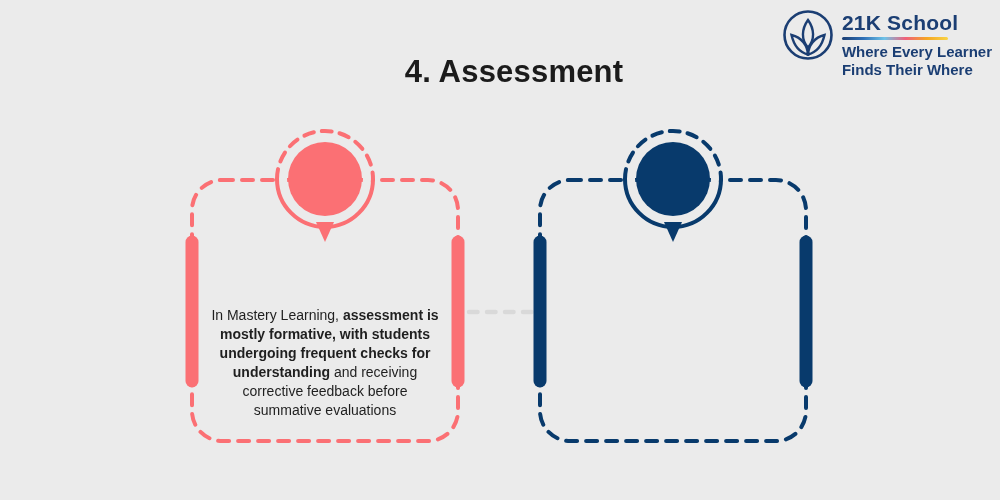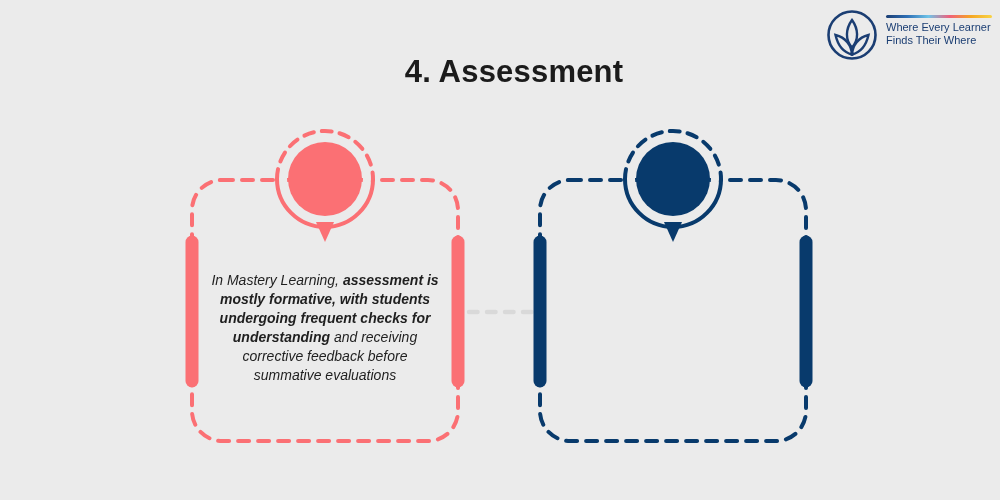--- a/index.html
+++ b/index.html
@@ -41,44 +41,43 @@
     color:#1B3E73;
     line-height:1.05;
     letter-spacing:.2px;
   }
   .logo-gradient{
     height:3px;width:106px;
     margin:3px 0 3px 0;
     border-radius:2px;
   }
   .logo-tagline{
-    font-size:11px;
-    font-weight:400;
+    font-size:15px;
+    font-weight:700;
     color:#1B3E73;
     line-height:1.22;
   }
   
   .card{
     position:absolute;
     top:125px;
     width:296px;height:330px;
   }
   .card-mastery{left:177px;}
   .card-competency{left:525px;}
   .card svg.card-frame{position:absolute;inset:0;width:296px;height:330px;}
   .stroke-a{stroke:var(--accent);}
   .fill-a{fill:var(--accent);}
   .gap-ring{stroke:var(--bg);}
   .card-text{
     position:absolute;
     left:15px;top:110px;
     width:266px;height:185px;
-    display:flex;align-items:center;justify-content:center;
+    display:flex;align-items:flex-end;justify-content:center;
     padding:0 17px;
-    font-style:italic;
   }
   .card-text p{
     text-align:center;
     font-size:14px;
     line-height:19px;
     color:#1F1F1F;
   }
   .card-text .b{font-weight:700;}
   
   .connector{
@@ -93,20 +92,21 @@
 <h1 class="page-title">4. Assessment</h1>
 
 <div class="logo">
   <svg class="logo-icon" viewBox="0 0 52 52">
     <circle cx="26" cy="26" r="23.5" fill="none" stroke="#1B3E73" stroke-width="2.6"></circle>
     <path d="M26 11 C19.5 20 19 31 26 38.5 C33 31 32.5 20 26 11 Z" fill="none" stroke="#1B3E73" stroke-width="2.4"></path>
     <path d="M9.5 26 C12 37 18 43.5 26 45.5 C25.5 36 19.5 28.5 9.5 26 Z" fill="none" stroke="#1B3E73" stroke-width="2.4"></path>
     <path d="M42.5 26 C40 37 34 43.5 26 45.5 C26.5 36 32.5 28.5 42.5 26 Z" fill="none" stroke="#1B3E73" stroke-width="2.4"></path>
   </svg>
   <div class="logo-text">
+    <span class="logo-name">21K School</span>
     <span class="logo-gradient" style="background: linear-gradient(90deg, rgb(27, 62, 115), rgb(46, 111, 181), rgb(111, 195, 232), rgb(240, 96, 122), rgb(245, 166, 35), rgb(248, 212, 71));"></span>
     <span class="logo-tagline">Where Every Learner</span>
     <span class="logo-tagline">Finds Their Where</span>
   </div>
 </div>
 
 <svg class="connector" viewBox="0 0 80 14">
   <line x1="7" y1="7" x2="73" y2="7" stroke="#D9D9D9" stroke-width="4.5" stroke-linecap="round" stroke-dasharray="8.5 9.5"></line>
 </svg>
 

